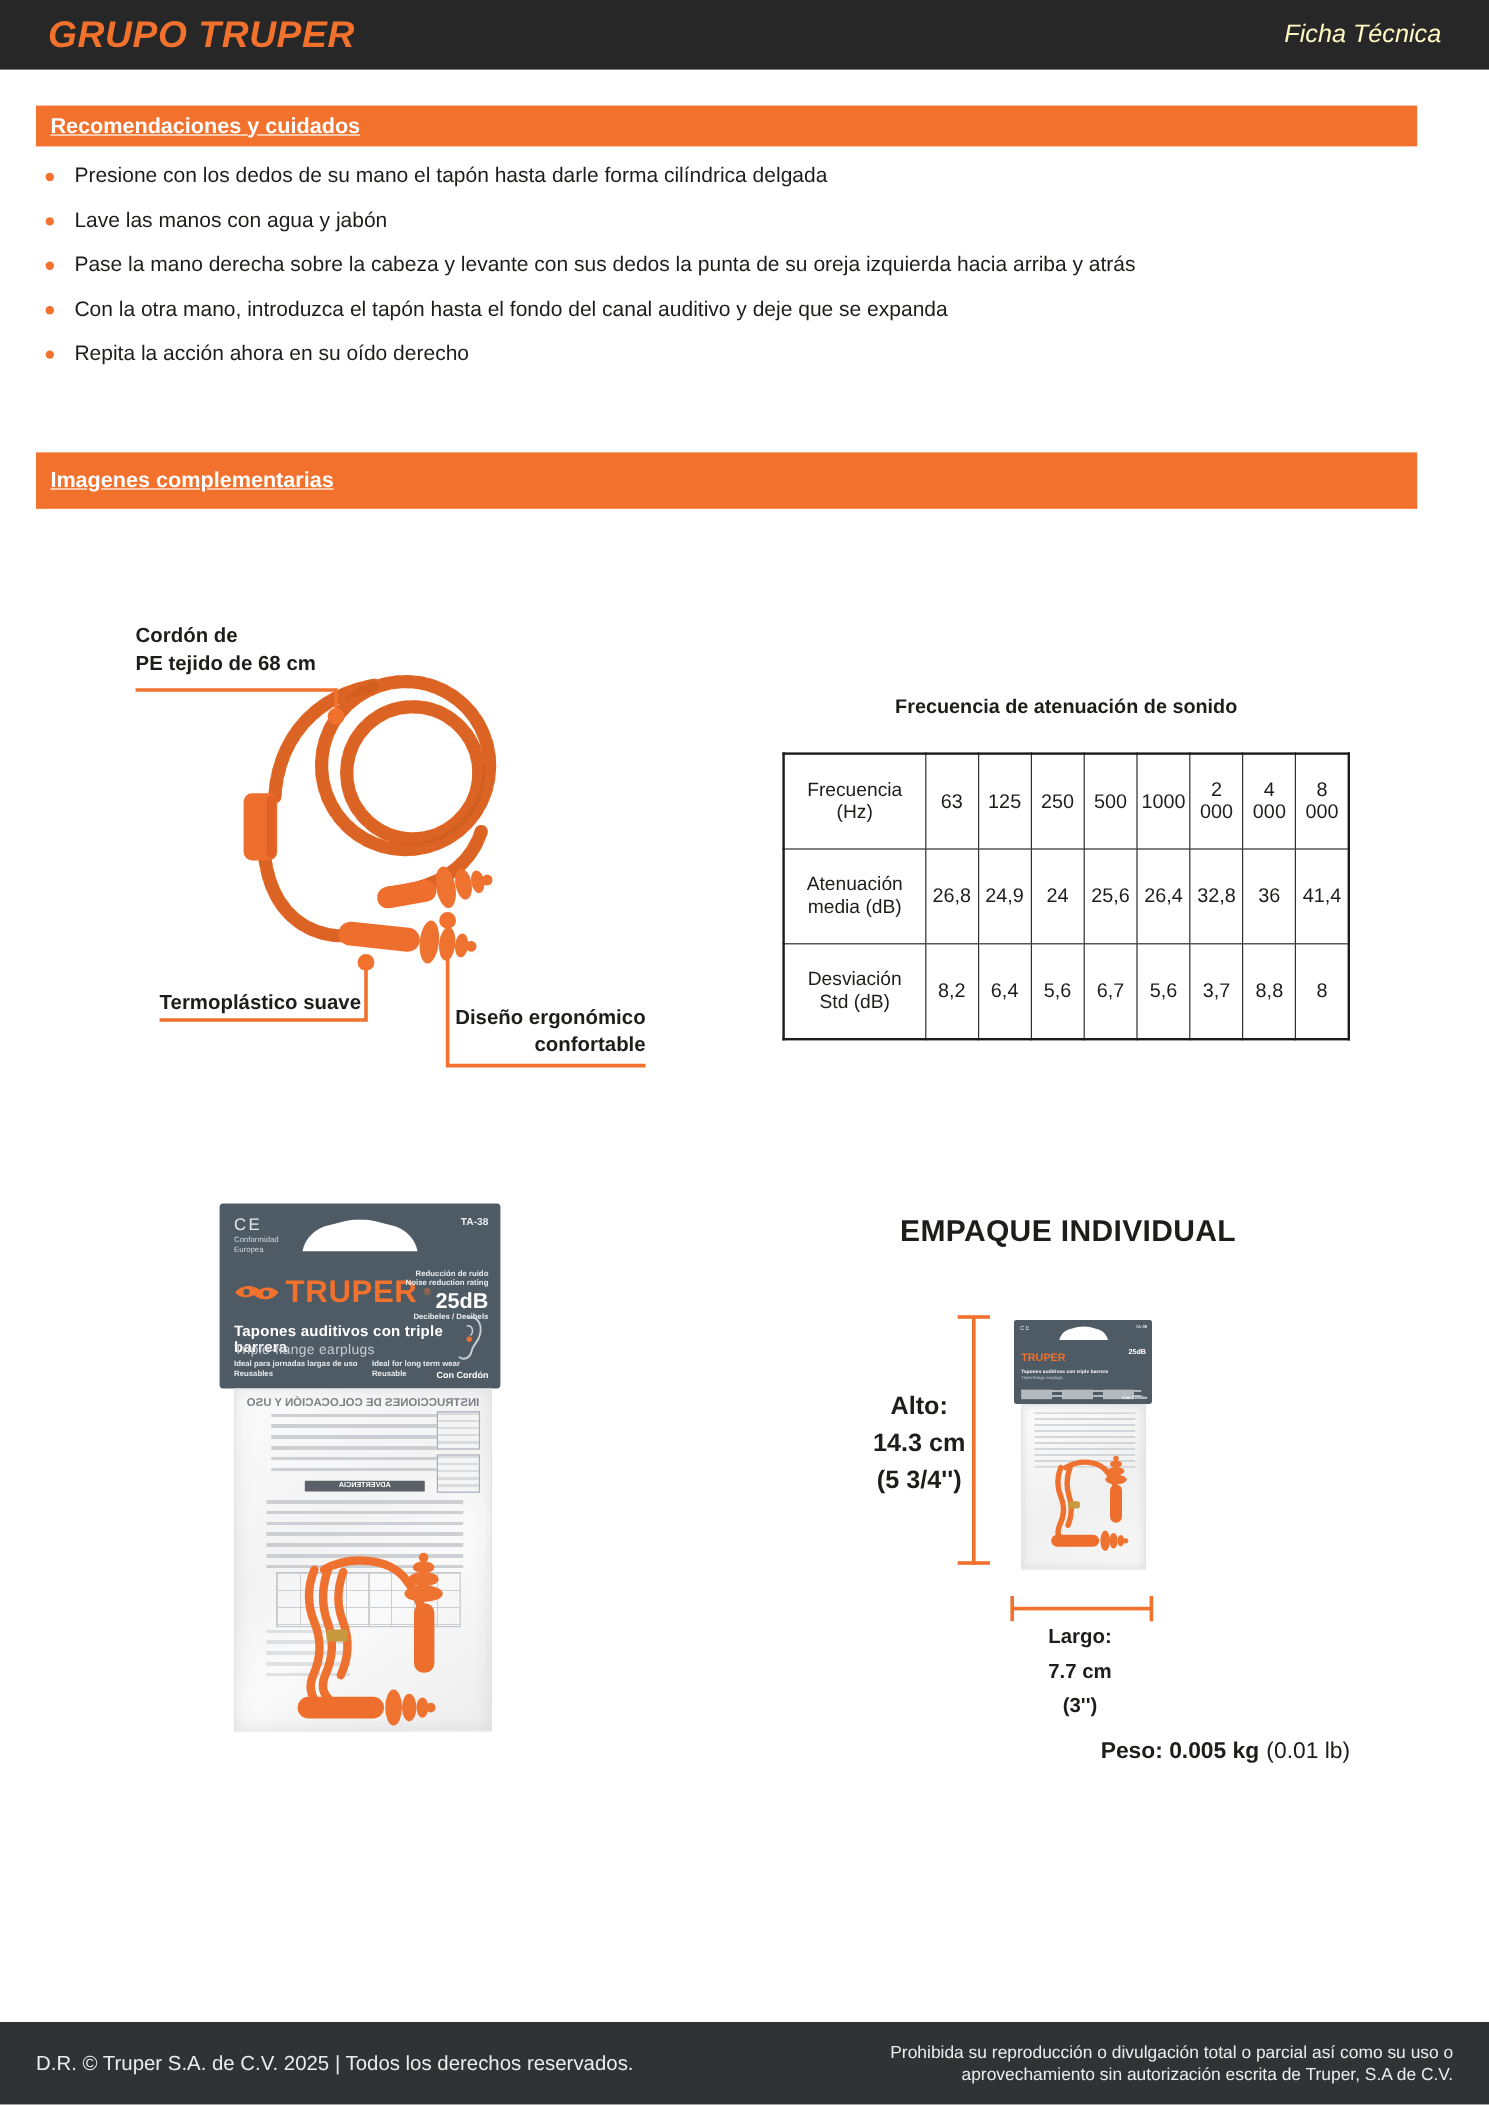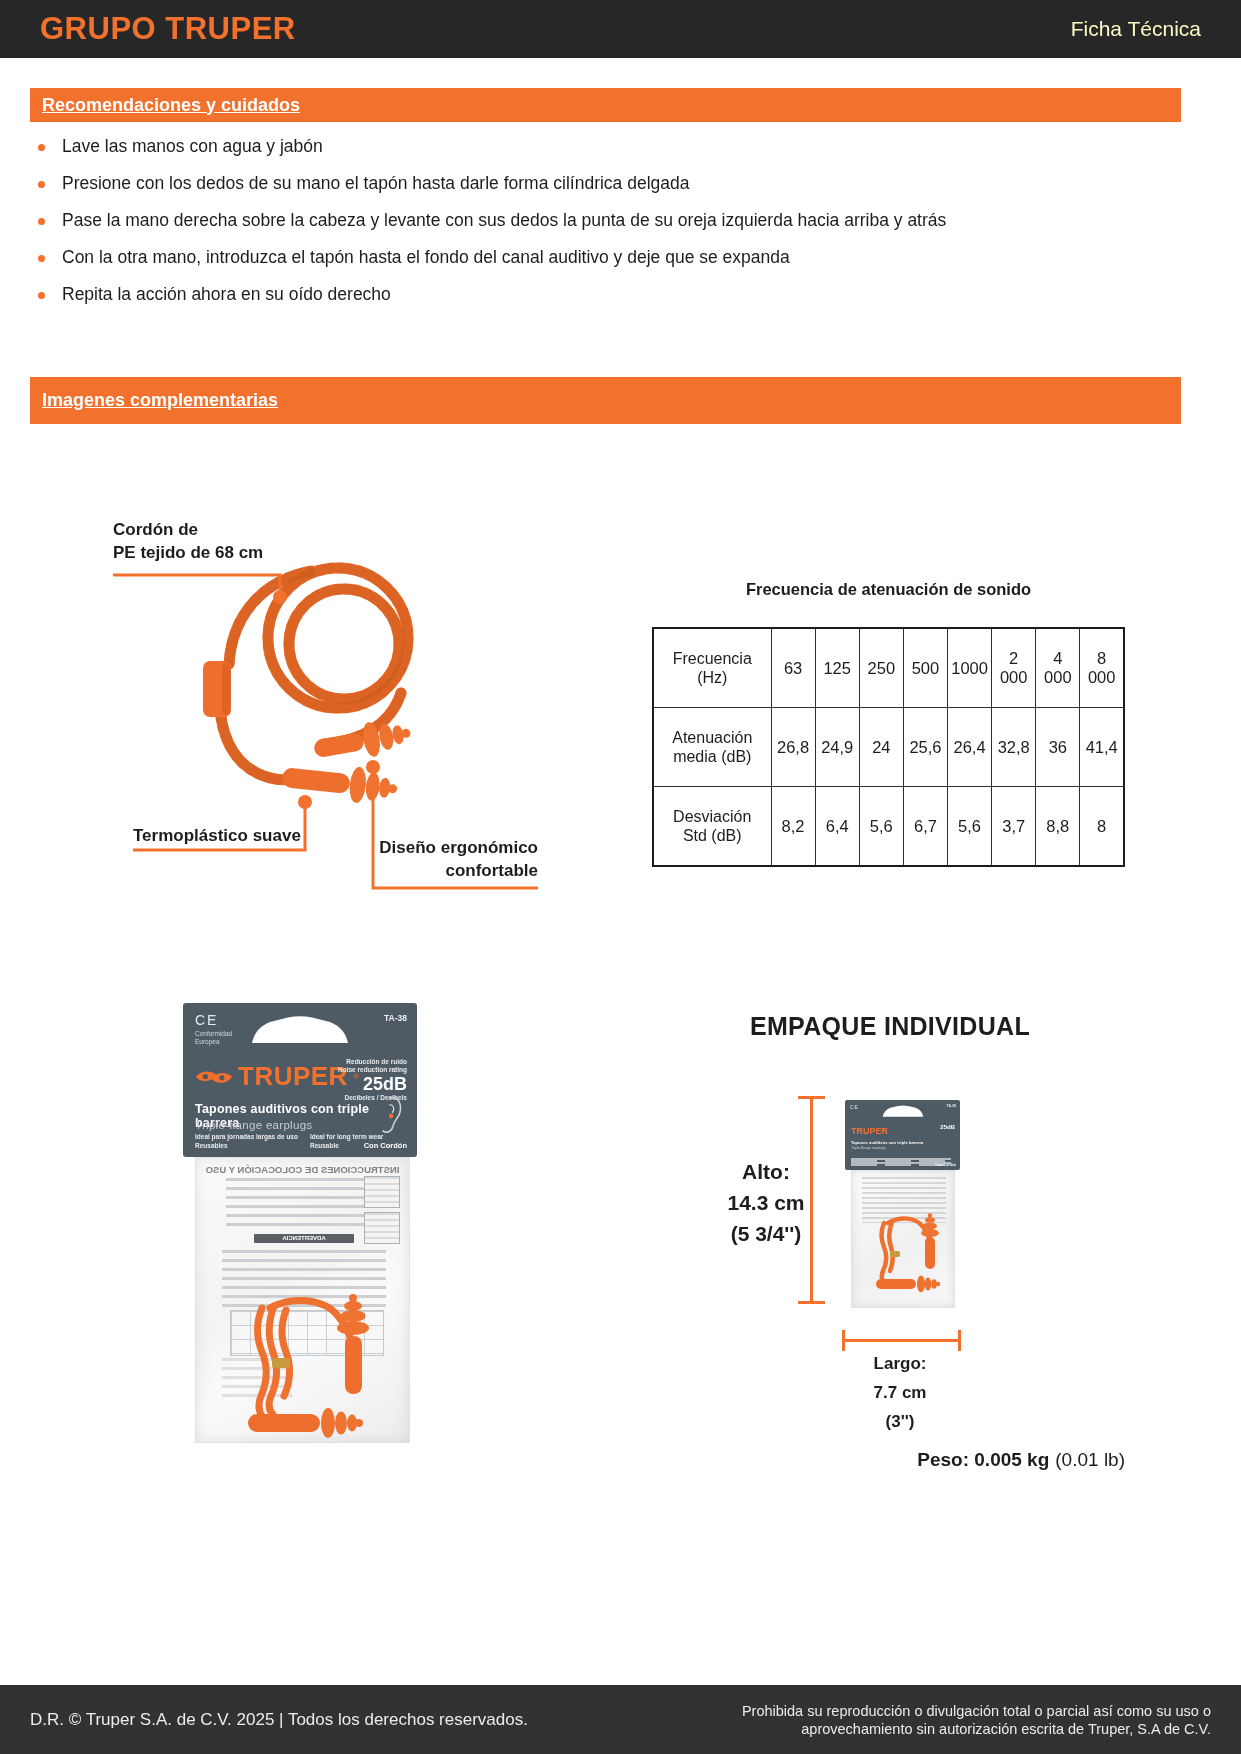--- a/index.html
+++ b/index.html
@@ -1,21 +1,21 @@
 <!DOCTYPE html>
 <html><head>
 <meta charset="utf-8">
 <style>
   html,body{margin:0;padding:0;background:#ffffff;}
   .page{position:relative;width:1241px;height:1754px;background:#ffffff;overflow:hidden;
         font-family:"Liberation Sans", sans-serif;color:#1d1d1b;}
 
   
   .topbar{position:absolute;top:0;left:0;width:1241px;height:58px;background:#272727;
-          display:flex;align-items:center;justify-content:space-between;box-sizing:border-box;padding:12px 40px;}
+          display:flex;align-items:center;justify-content:space-between;box-sizing:border-box;padding:12px 40px;font-style:italic;}
   .brand-logo{color:#F1712D;font-size:31px;font-weight:800;letter-spacing:.5px;}
   .doc-type{color:#fef9c3;font-size:21px;}
   .bottombar{position:absolute;left:0;top:1685px;width:1241px;height:69px;background:#313234;
              display:flex;align-items:center;justify-content:space-between;box-sizing:border-box;padding:0 30px;color:#ececec;}
   .foot-left{font-size:17px;}
   .foot-right{font-size:14.5px;line-height:18px;text-align:right;}
 
   
   .section-bar{position:absolute;left:30px;width:1151px;height:34px;background:#F1712D;color:#fff;
                font-size:18px;font-weight:700;display:flex;align-items:center;padding-left:12px;box-sizing:border-box;}
@@ -132,25 +132,25 @@
     <div class="doc-type">Ficha Técnica</div>
   </div>
 
   <div class="section-bar bar-reco">
     <span>Recomendaciones y cuidados</span>
   </div>
 
   <div class="bullets">
     <div class="bullet">
       <span class="dot"></span>
-      <span>Lave las manos con agua y jabón</span>
+      <span>Presione con los dedos de su mano el tapón hasta darle forma cilíndrica delgada</span>
     </div>
     <div class="bullet">
       <span class="dot"></span>
-      <span>Presione con los dedos de su mano el tapón hasta darle forma cilíndrica delgada</span>
+      <span>Lave las manos con agua y jabón</span>
     </div>
     <div class="bullet">
       <span class="dot"></span>
       <span>Pase la mano derecha sobre la cabeza y levante con sus dedos la punta de su oreja izquierda hacia arriba y atrás</span>
     </div>
     <div class="bullet">
       <span class="dot"></span>
       <span>Con la otra mano, introduzca el tapón hasta el fondo del canal auditivo y deje que se expanda</span>
     </div>
     <div class="bullet">

